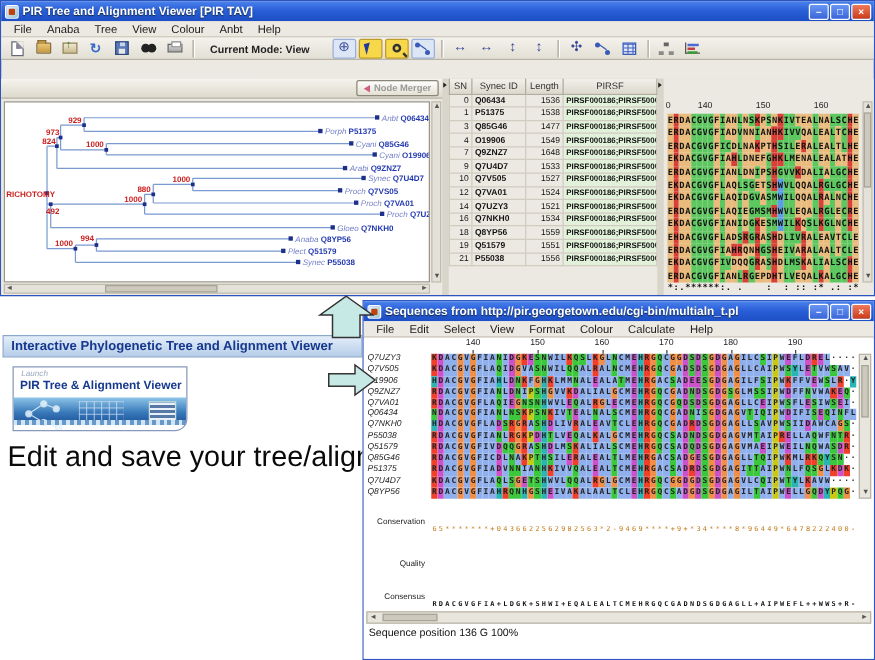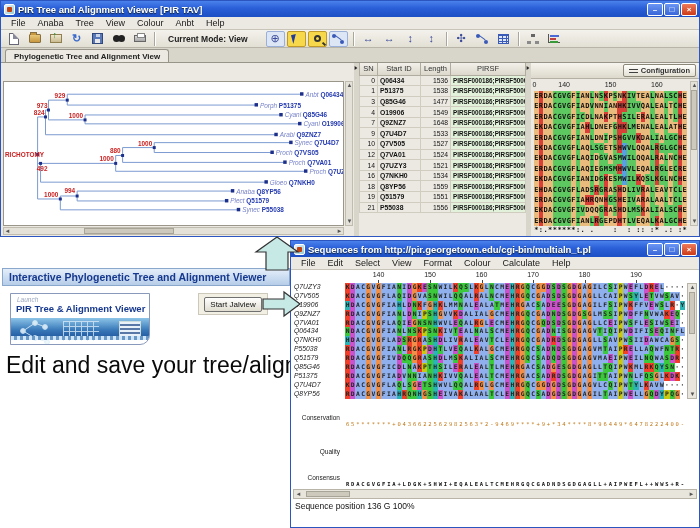--- a/index.html
+++ b/index.html
@@ -244,27 +244,30 @@
           </span>
         </span>
       <span class="tbtn">
           <span class="ic ic-chart">
             <b></b>
             <b></b>
             <b></b>
           </span>
         </span>
     </div>
-    <div class="tabstrip">
-      <span class="tab">Phylogenetic Tree and Alignment View</span>
-    </div>
 
     <div class="tav-content">
 
       <div class="panel tree-panel">
+        <div class="phead">
+          <button class="pbtn disabled">
+            <span style="width:0;height:0;border-right:5px solid #d06080;border-top:3px solid transparent;border-bottom:3px solid transparent;"></span>
+            <span>Node Merger</span>
+          </button>
+        </div>
         <div class="tree-canvas">
           <svg id="treeSvg" width="340" height="144" viewBox="0 0 344 145">
               <line x1="34" y1="35" x2="34" y2="118" stroke="#7a9ad0" stroke-width="1"></line>
               <line x1="34" y1="35" x2="42" y2="35" stroke="#7a9ad0" stroke-width="1"></line>
               <line x1="42" y1="28" x2="42" y2="53" stroke="#7a9ad0" stroke-width="1"></line>
               <line x1="42" y1="28" x2="45" y2="28" stroke="#7a9ad0" stroke-width="1"></line>
               <line x1="45" y1="18" x2="45" y2="38" stroke="#7a9ad0" stroke-width="1"></line>
               <line x1="45" y1="18" x2="64" y2="18" stroke="#7a9ad0" stroke-width="1"></line>
               <line x1="64" y1="12" x2="64" y2="23" stroke="#7a9ad0" stroke-width="1"></line>
               <line x1="64" y1="12" x2="301" y2="12" stroke="#7a9ad0" stroke-width="1"></line>
@@ -360,21 +363,21 @@
         <table class="ntable" id="nodeTable">
           <colgroup>
               <col style="width:18px">
               <col style="width:43px">
               <col style="width:30px">
               <col>
             </colgroup>
           <thead>
               <tr id="nodeTableHead">
                 <th>SN</th>
-                <th>Start ID</th>
+                <th>Synec ID</th>
                 <th>Length</th>
                 <th>PIRSF</th>
               </tr>
             </thead>
           <tbody id="nodeTableBody">
               <tr>
                 <td class="sn">0</td>
                 <td class="nid">Q06434</td>
                 <td class="len">1536</td>
                 <td class="pirsf">PIRSF000186;PIRSF500053</td>
@@ -450,26 +453,20 @@
                 <td class="nid">P55038</td>
                 <td class="len">1556</td>
                 <td class="pirsf">PIRSF000186;PIRSF500053</td>
               </tr>
             </tbody>
         </table>
       </div>
       <div class="splitter"></div>
 
       <div class="panel aln-panel">
-        <div class="phead">
-          <button class="pbtn">
-            <span style="width:9px;height:8px;background:linear-gradient(#404040 1px,transparent 1px) 0 2px/100% 3px;position:relative;"></span>
-            <span>Configuration</span>
-          </button>
-        </div>
         <div class="tav-ruler" id="tavRuler">
             <span style="left: 0.30303%;">0</span>
             <span style="left: 19.697%;">140</span>
             <span style="left: 50%;">150</span>
             <span style="left: 80.303%;">160</span>
           </div>
         <div class="tav-aln" id="tavAln">
             <div class="aln-row">
               <span class="c" style="background: rgb(233, 188, 125);">E</span>
               <span class="c" style="background: rgb(216, 64, 56);">R</span>
@@ -992,23 +989,20 @@
             <circle cx="20" cy="5" r="2.4"></circle>
             <circle cx="20" cy="20" r="2.4"></circle>
             <circle cx="32" cy="24" r="2.4"></circle>
             <circle cx="30" cy="9" r="2.4"></circle>
         </g>
       </svg>
       <div class="bgrid"></div>
       <div class="btbl"></div>
       <div class="bcheck"></div>
     </div>
-  </div>
-  <div class="launch-strip">
-    <button class="startbtn">Start Jalview</button>
   </div>
   <div class="caption">Edit and save your tree/alignment</div>
 
   <div class="win jal-win">
     <div class="titlebar">
       <span class="appicon"></span>
       <span class="ttext">Sequences from http://pir.georgetown.edu/cgi-bin/multialn_t.pl</span>
       <span class="winbtns">
         <span class="xpbtn">–</span>
         <span class="xpbtn">□</span>

